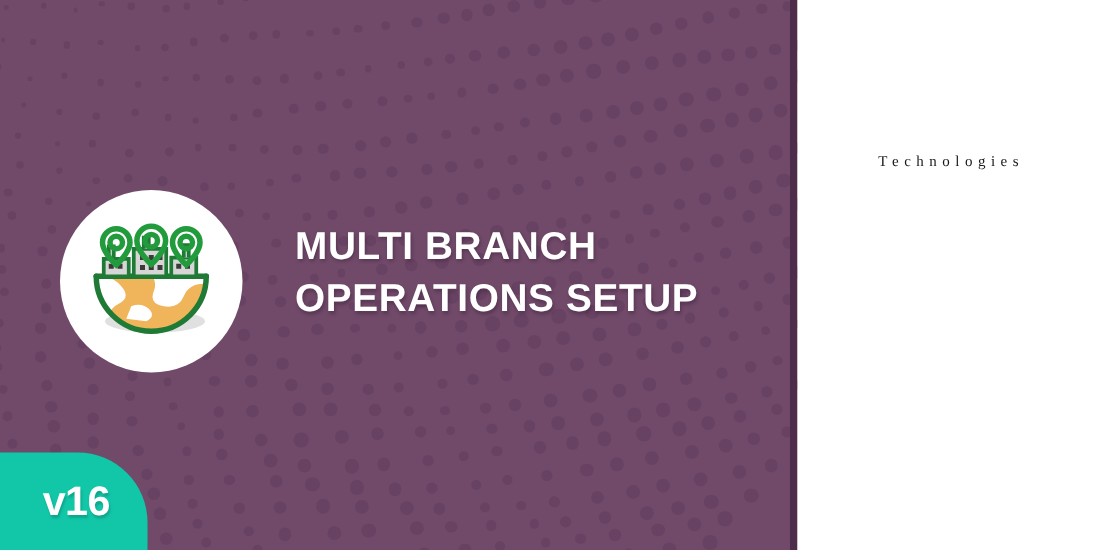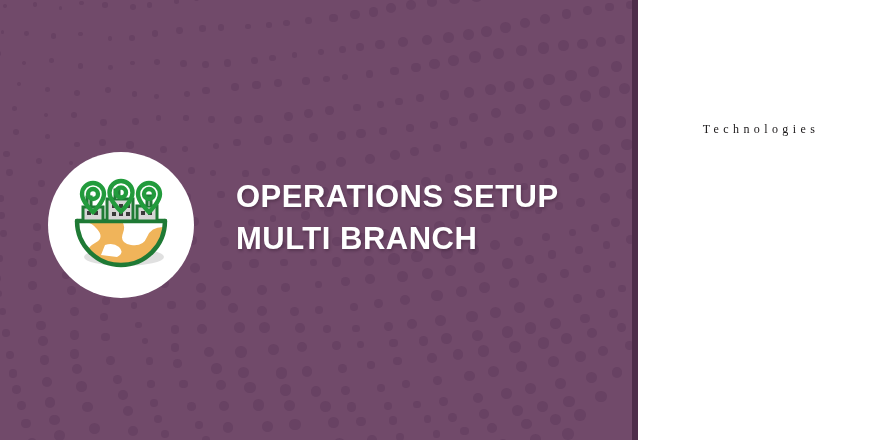--- a/index.html
+++ b/index.html
@@ -686,24 +686,27 @@
             <path d="M52 8 a11.5 11.5 0 0 1 11.5 11.5 c0 8.5 -11.5 19 -11.5 19 s-11.5 -10.5 -11.5 -19 a11.5 11.5 0 0 1 11.5 -11.5 z"></path>
             <circle cx="52" cy="19.5" r="5"></circle>
             <path d="M80 10 a11 11 0 0 1 11 11 c0 8 -11 18 -11 18 s-11 -10 -11 -18 a11 11 0 0 1 11 -11 z"></path>
             <circle cx="80" cy="21" r="5"></circle>
           </g>
         </svg>
       </span>
     </div>
 
     <div class="title-block">
+      <span class="title-line">MULTI BRANCH</span>
       <span class="title-line">OPERATIONS SETUP</span>
-      <span class="title-line">MULTI BRANCH</span>
     </div>
 
+    <div class="version-badge">
+      <span>v16</span>
+    </div>
 
   </div>
 
   <div class="right-panel">
 
     <div class="logo-wrap">
 
 
       <div class="brand-sub">Technologies</div>
     </div>

